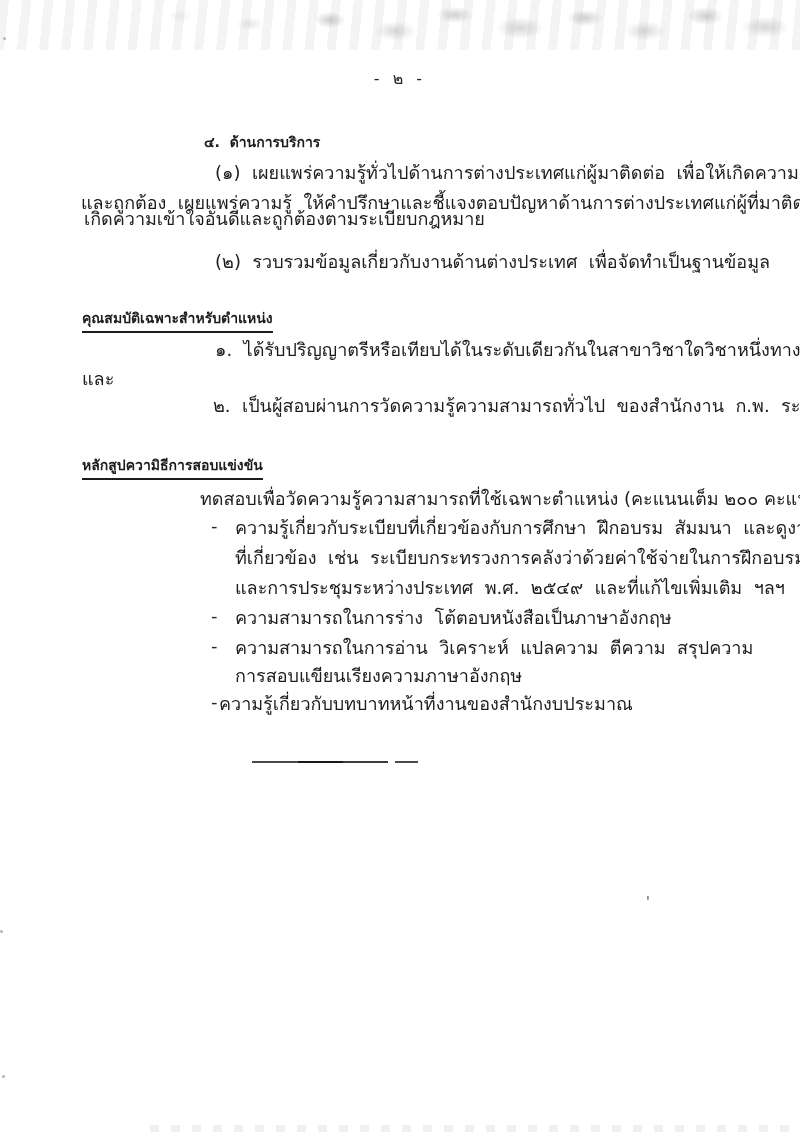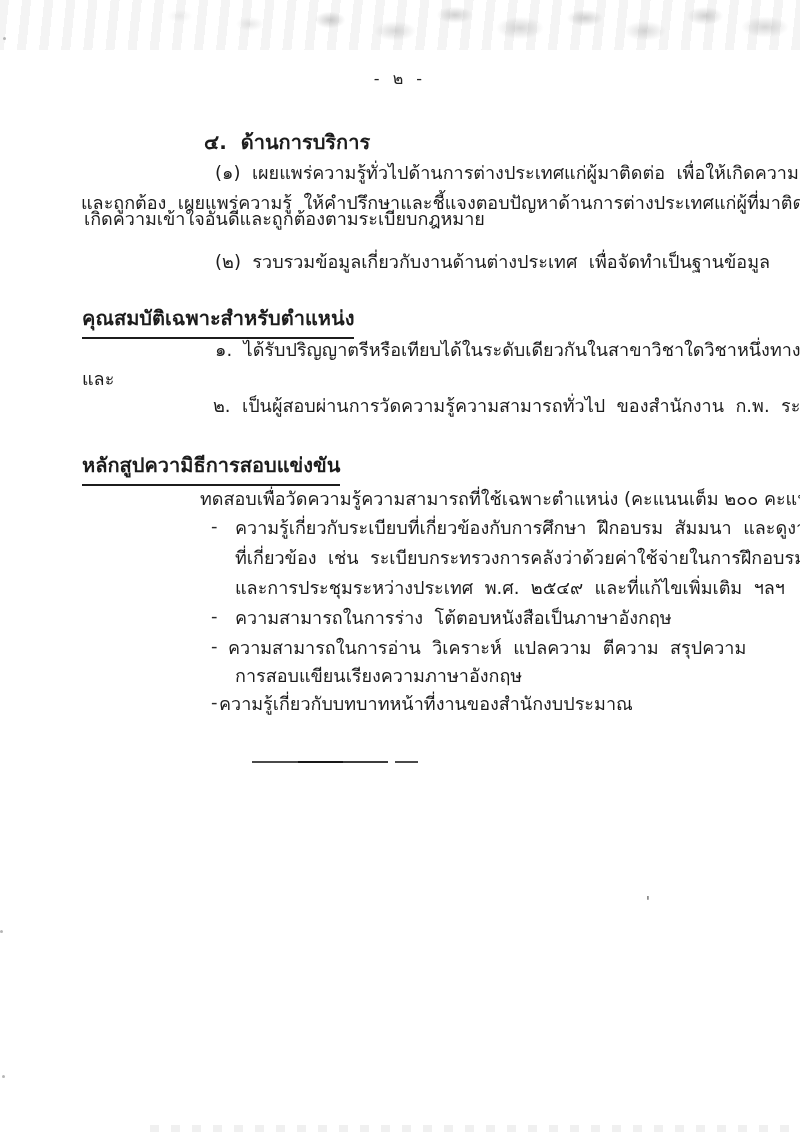--- a/index.html
+++ b/index.html
@@ -14,25 +14,25 @@
   }
   .line{
     position:absolute;
     white-space:pre;
     font-size:18px;
     line-height:24px;
     color:#1c1c1c;
   }
   .heading{
     font-weight:bold;
-    font-size:20px;
+    font-size:14px;
   }
   .underlined{
     border-bottom:2px solid #1c1c1c;
-    padding-bottom:7px;
+    padding-bottom:1px;
   }
   .page-number{
     position:absolute;
     top:66px;left:0;right:0;
     text-align:center;
     font-size:16px;
     letter-spacing:4px;
     color:#222;
   }
   .bullet-dash{
@@ -115,21 +115,21 @@
 
     <span class="bullet-dash" style="top:515px;left:211px;">-</span>
     <div class="line" style="top:516px;left:235px;">ความรู้เกี่ยวกับระเบียบที่เกี่ยวข้องกับการศึกษา  ฝึกอบรม  สัมมนา  และดูงาน  หรืออื่น ๆ</div>
     <div class="line" style="top:546px;left:235px;">ที่เกี่ยวข้อง  เช่น  ระเบียบกระทรวงการคลังว่าด้วยค่าใช้จ่ายในการฝึกอบรม  การจัดงาน</div>
     <div class="line" style="top:576px;left:235px;">และการประชุมระหว่างประเทศ  พ.ศ.  ๒๕๔๙  และที่แก้ไขเพิ่มเติม  ฯลฯ</div>
 
     <span class="bullet-dash" style="top:605px;left:211px;">-</span>
     <div class="line" style="top:606px;left:235px;">ความสามารถในการร่าง  โต้ตอบหนังสือเป็นภาษาอังกฤษ</div>
 
     <span class="bullet-dash" style="top:635px;left:211px;">-</span>
-    <div class="line" style="top:636px;left:228px;text-align:right;">ความสามารถในการอ่าน  วิเคราะห์  แปลความ  ตีความ  สรุปความ</div>
+    <div class="line" style="top:636px;left:235px;text-align:right;">ความสามารถในการอ่าน  วิเคราะห์  แปลความ  ตีความ  สรุปความ</div>
     <div class="line" style="top:664px;left:235px;">การสอบแขียนเรียงความภาษาอังกฤษ</div>
 
     <span class="bullet-dash" style="top:691px;left:211px;">-</span>
     <div class="line" style="top:692px;left:219px;">ความรู้เกี่ยวกับบทบาทหน้าที่งานของสำนักงบประมาณ</div>
   </div>
 
   <div class="divider"></div>
 
 </div>
 

